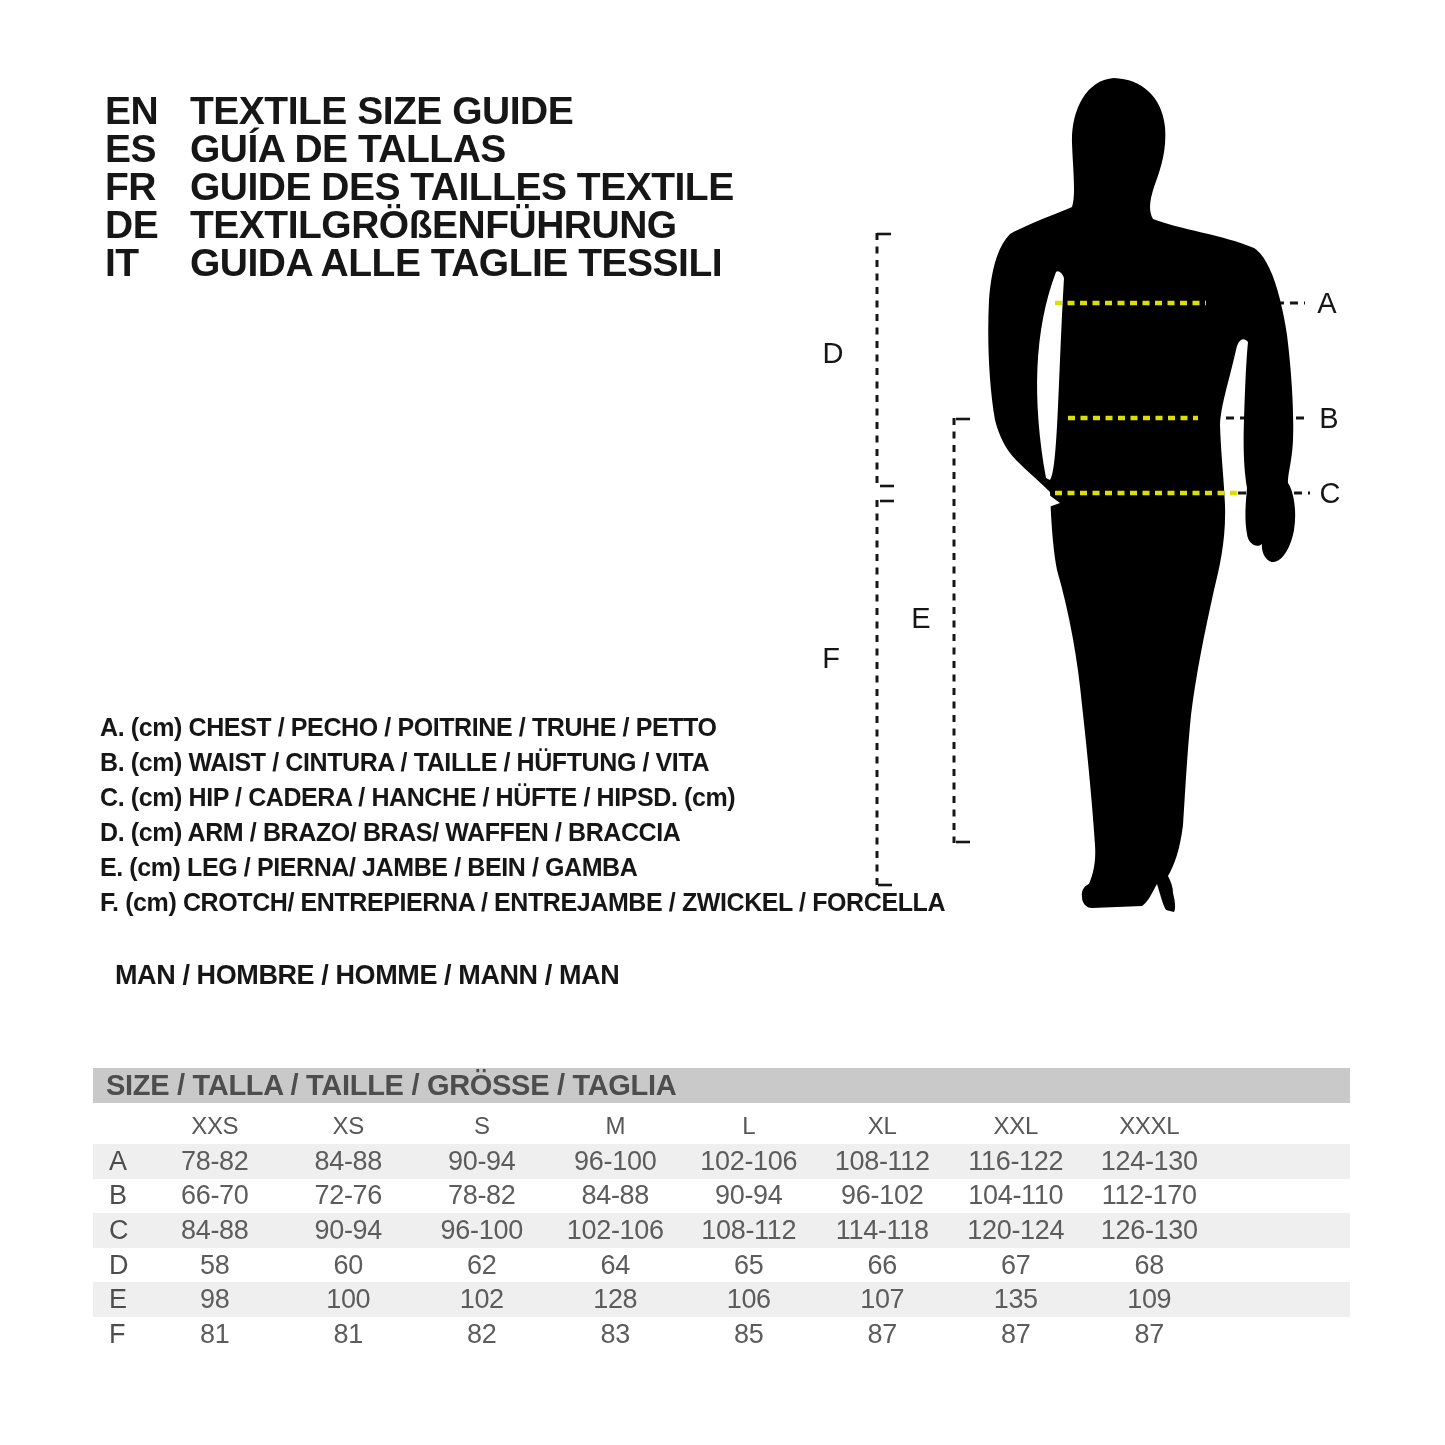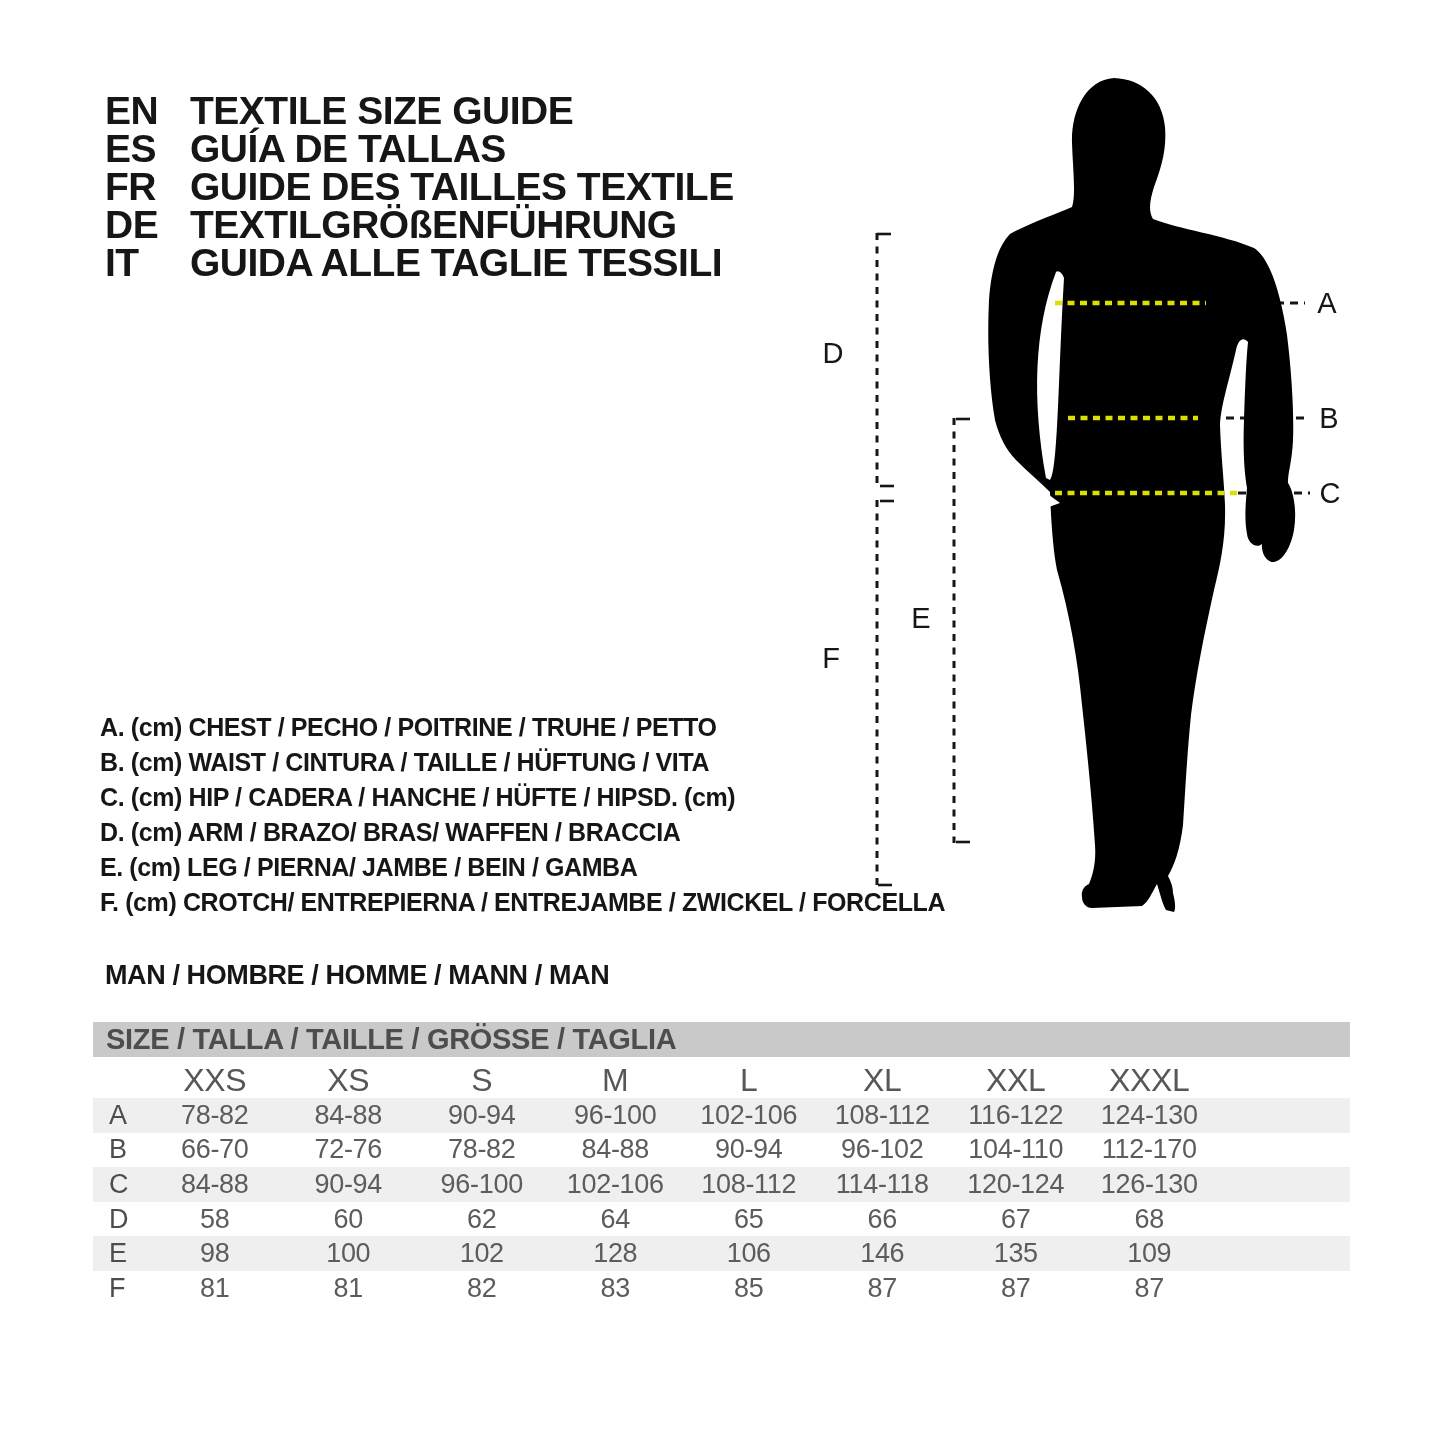--- a/index.html
+++ b/index.html
@@ -17,26 +17,26 @@
   .sil { fill:var(--silhouette); }
   .gap { fill:#ffffff; }
   .dash-y { stroke:var(--dash-body); stroke-width:4.5; stroke-dasharray:7 5.5; fill:none; }
   .dash-b { stroke:var(--dash-bg); stroke-width:3.2; stroke-dasharray:8 6; fill:none; }
   .dash-v { stroke:var(--dash-bg); stroke-width:3; stroke-dasharray:7 6.5; fill:none; }
   .tick  { stroke:var(--dash-bg); stroke-width:2.6; fill:none; }
   .marker { font-family:"Liberation Sans","DejaVu Sans",sans-serif; font-size:29px; font-weight:400;
             fill:#161616; text-anchor:middle; }
   .legend-block { position:absolute; left:100px; top:710px; font-size:25px; font-weight:700; letter-spacing:-0.4px; }
   .legend-line { height:35px; display:flex; align-items:center; }
-  .category-line { position:absolute; left:105px; top:960px; font-size:27px; font-weight:700; letter-spacing:-0.4px; }
-  .size-table { position:absolute; left:93px; top:1022px; width:1257px; }
+  .category-line { position:absolute; left:115px; top:960px; font-size:27px; font-weight:700; letter-spacing:-0.4px; }
+  .size-table { position:absolute; left:93px; top:1068px; width:1257px; }
   .st-header { height:35px; line-height:35px; background:var(--header-bg); color:#4d4d4d;
                font-size:29px; font-weight:700; letter-spacing:-0.3px; padding-left:13px; margin-bottom:5px; }
   .st-row { display:flex; height:34.6px; align-items:center; font-size:27px; color:#5c5c5c; letter-spacing:-0.3px; }
-  .st-row.sizes { height:36px; font-size:32px; color:#575757; }
+  .st-row.sizes { height:36px; font-size:24px; color:#575757; }
   .st-row.alt { background:var(--alt-bg); }
   .st-label { width:55px; padding-left:16px; color:#4d4d4d; }
   .st-cell { width:133.5px; text-align:center; }
   .st-spacer { flex:1; }
 </style>
 </head>
 <body style="--silhouette: #000000; --dash-body: #dce000; --dash-bg: #161616; --header-bg: #c9c9c9; --alt-bg: #efefef;">
 
 <div class="lang-block">
   <div class="lang-row">
@@ -224,21 +224,21 @@
     <div class="st-spacer"></div>
   </div>
 
   <div class="st-row alt">
     <div class="st-label">E</div>
     <div class="st-cell">98</div>
     <div class="st-cell">100</div>
     <div class="st-cell">102</div>
     <div class="st-cell">128</div>
     <div class="st-cell">106</div>
-    <div class="st-cell">146</div>
+    <div class="st-cell">107</div>
     <div class="st-cell">135</div>
     <div class="st-cell">109</div>
     <div class="st-spacer"></div>
   </div>
 
   <div class="st-row">
     <div class="st-label">F</div>
     <div class="st-cell">81</div>
     <div class="st-cell">81</div>
     <div class="st-cell">82</div>

